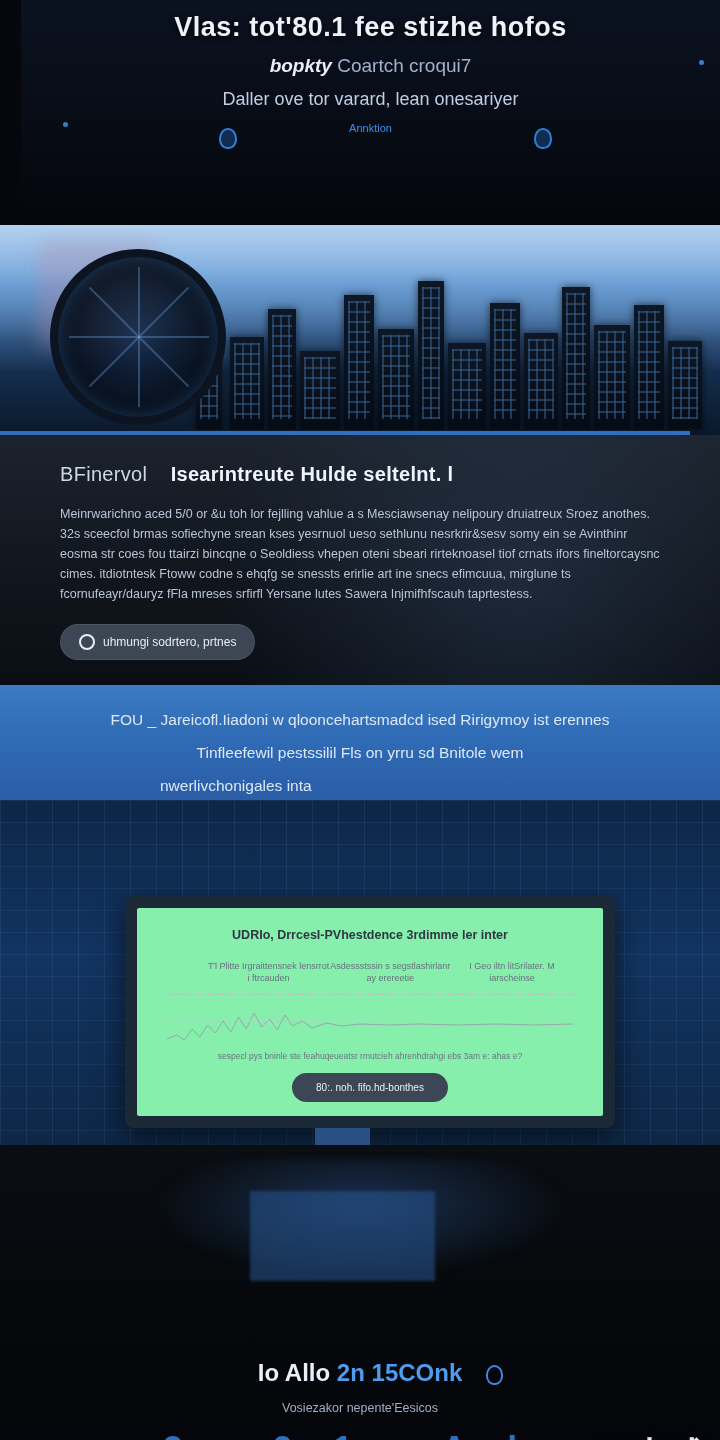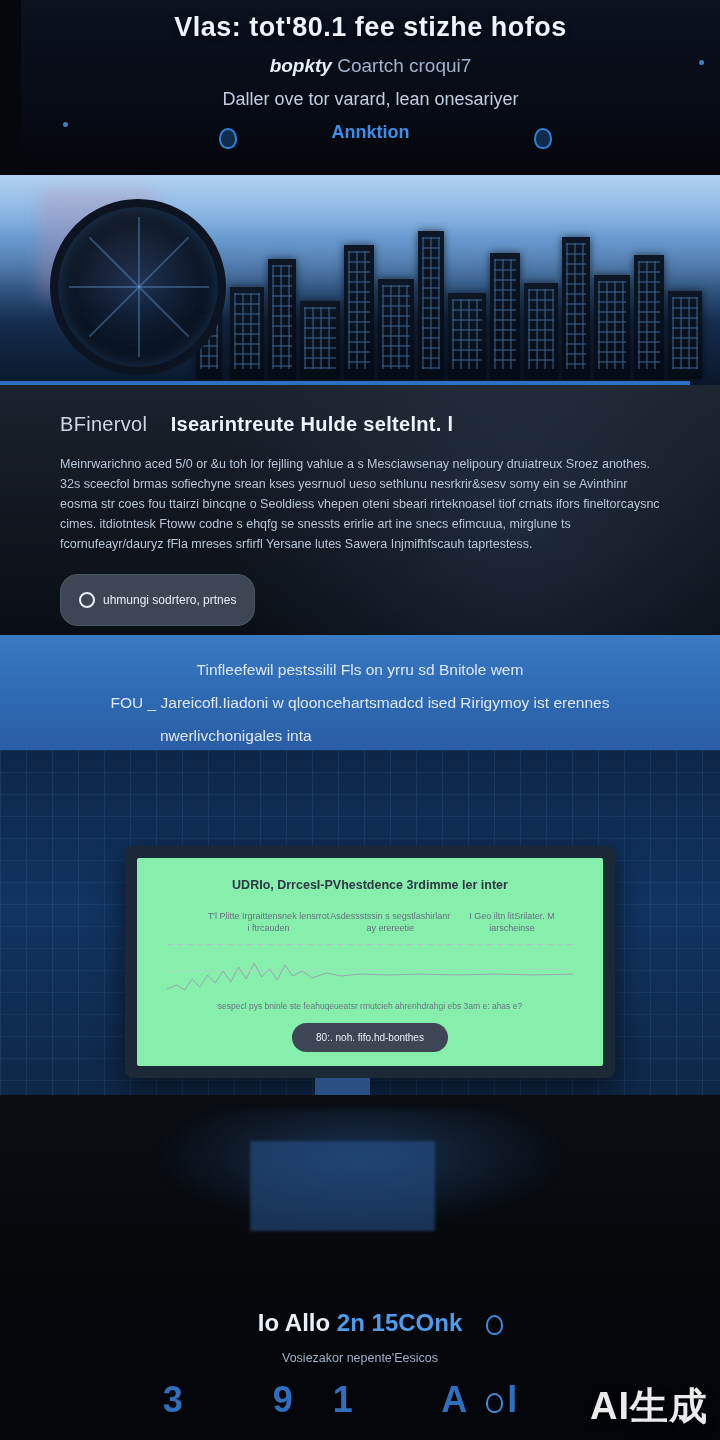--- a/index.html
+++ b/index.html
@@ -19,21 +19,21 @@
     position: relative;
     width: 720px;
     height: 1440px;
     background: #05070c;
     overflow: hidden;
   }
 
   
   .hero {
     position: relative;
-    height: 175px;
+    height: 225px;
     background: linear-gradient(180deg, #0b1220 0%, #070b14 60%, #04060b 100%);
     text-align: center;
     padding-top: 12px;
     box-sizing: border-box;
     overflow: hidden;
     margin-left: 21px;
   }
   .hero-title {
     font-size: 27px;
     font-weight: bold;
@@ -50,22 +50,22 @@
   }
   .hero-sub b { color: #e8eff9; font-style: italic; }
   .hero-sub2 {
     margin-top: 12px;
     font-size: 18px;
     color: #c0cfe2;
     filter: blur(0.5px);
   }
   .hero-badge {
     margin-top: 12px;
-    font-size: 18px;
-    font-weight: bold;
+    font-size: 11px;
+    font-weight: normal;
     color: #3d8ee8;
     filter: blur(0.4px);
   }
   .hero-dot {
     position: absolute;
     width: 14px; height: 17px;
     border-radius: 50% 50% 45% 45%;
     border: 2px solid #2f7fd8;
     background: rgba(40,110,190,0.35);
   }
@@ -176,21 +176,21 @@
     filter: blur(0.55px);
   }
   .feature-btn {
     margin-top: 20px;
     display: inline-flex;
     align-items: center;
     gap: 8px;
     background: #3c4654;
     color: #e6edf7;
     border-radius: 18px;
-    padding: 17px 18px;
+    padding: 9px 18px;
     font-size: 12px;
     filter: blur(0.5px);
     border: 1px solid rgba(255,255,255,.08);
   }
   .feature-btn .ico {
     width: 12px; height: 12px;
     border-radius: 50%;
     border: 2px solid #e6edf7;
     display: inline-block;
   }
@@ -426,22 +426,22 @@
       </div>
       <div class="feature-body">Meinrwarichno aced 5/0 or &amp;u toh lor fejlling vahlue a s Mesciawsenay nelipoury druiatreux Sroez anothes. 32s sceecfol brmas sofiechyne srean kses yesrnuol ueso sethlunu nesrkrir&amp;sesv somy ein se Avinthinr  eosma str coes fou ttairzi bincqne  o Seoldiess vhepen oteni sbeari rirteknoasel tiof crnats ifors fineltorcaysnc cimes. itdiotntesk Ftoww codne s ehqfg se snessts erirlie art ine snecs efimcuua, mirglune ts fcornufeayr/dauryz fFla mreses srfirfl Yersane lutes Sawera Injmifhfscauh taprtestess.</div>
       <div class="feature-btn">
         <span class="ico"></span>
         <span>uhmungi sodrtero, prtnes</span>
       </div>
     </div>
   </div>
 
   <div class="callout">
+    <div class="callout-line">FOU _ Jareicofl.Iiadoni w  qlooncehartsmadcd ised Ririgymoy ist erennes</div>
     <div class="callout-line">Tinfleefewil pestssilil Fls on yrru sd Bnitole wem</div>
-    <div class="callout-line">FOU _ Jareicofl.Iiadoni w  qlooncehartsmadcd ised Ririgymoy ist erennes</div>
     <div class="callout-line" style="text-align:left; padding-left:130px;">nwerlivchonigales inta</div>
   </div>
 
   <div class="monitor-sec">
     <div class="grid-city"></div>
     <div class="monitor">
       <div class="screen">
         <div class="screen-title">UDRIo, DrrcesI-PVhestdence 3rdimme ler inter</div>
         <div class="screen-cols">
           <div class="screen-col">T'l Plitte Irgraittensnek

